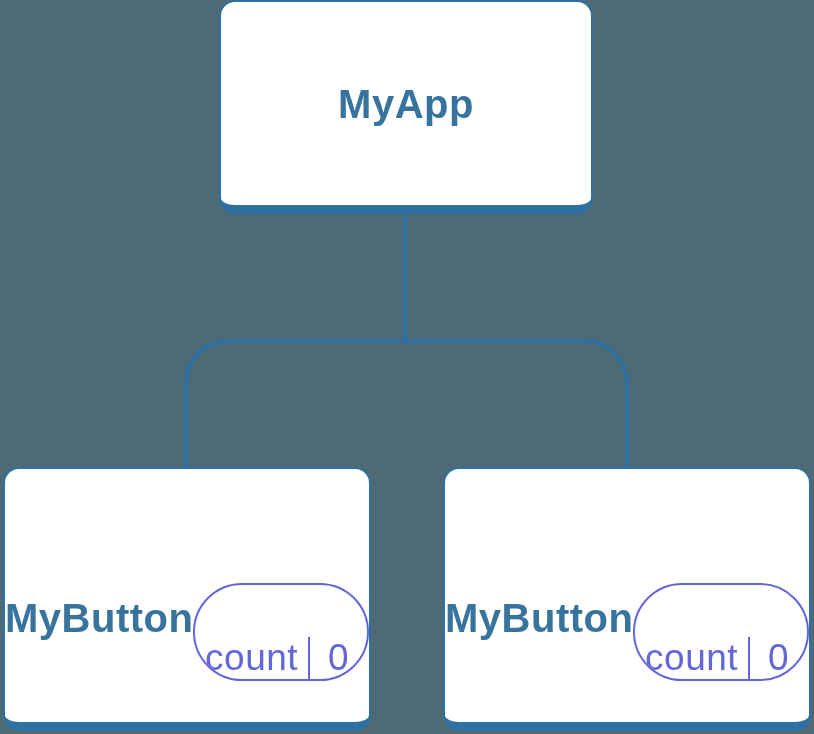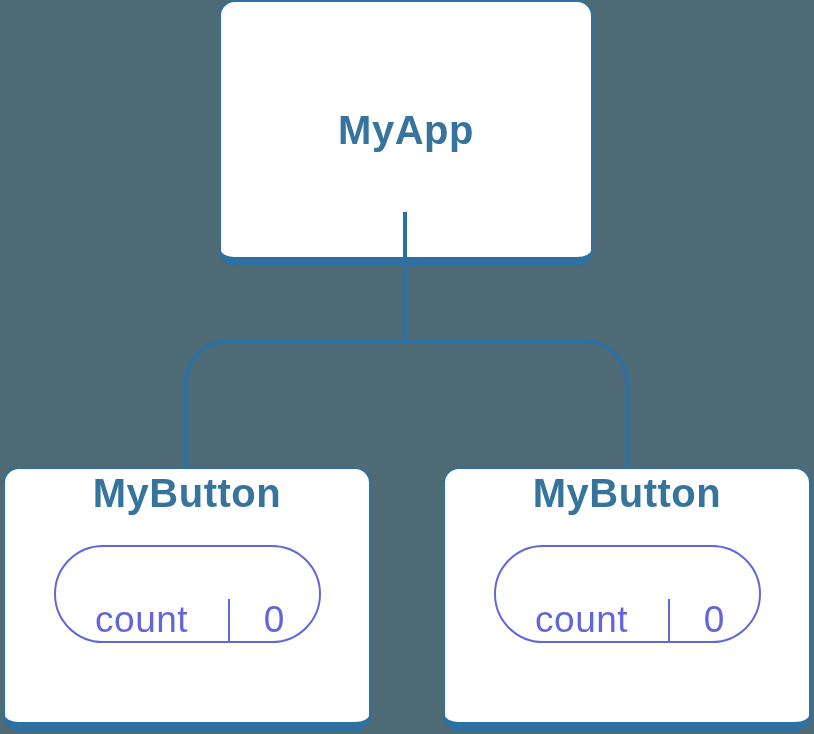--- a/index.html
+++ b/index.html
@@ -21,32 +21,33 @@
     box-sizing: border-box;
     background: var(--node_fill, #ffffff);
     border: 2.5px solid var(--line, #2d70a1);
     border-bottom-width: 9px;
     border-radius: 16px;
   }
   .node-root {
     left: 219px;
     top: 0px;
     width: 374px;
-    height: 266px;
+    height: 214px;
     display: flex;
     align-items: center;
     justify-content: center;
   }
   .node-child {
     top: 467px;
     width: 368px;
     height: 264px;
     display: flex;
-    flex-direction: column;
+    flex-direction: row;
     align-items: center;
+    padding-top: 44px;
   }
   .node-child-left  { left: 3px; }
   .node-child-right { left: 443px; }
 
   .node-title {
     color: var(--title, #36749d);
     font-size: 40px;
     line-height: 48px;
     font-weight: 700;
     letter-spacing: 0.5px;

